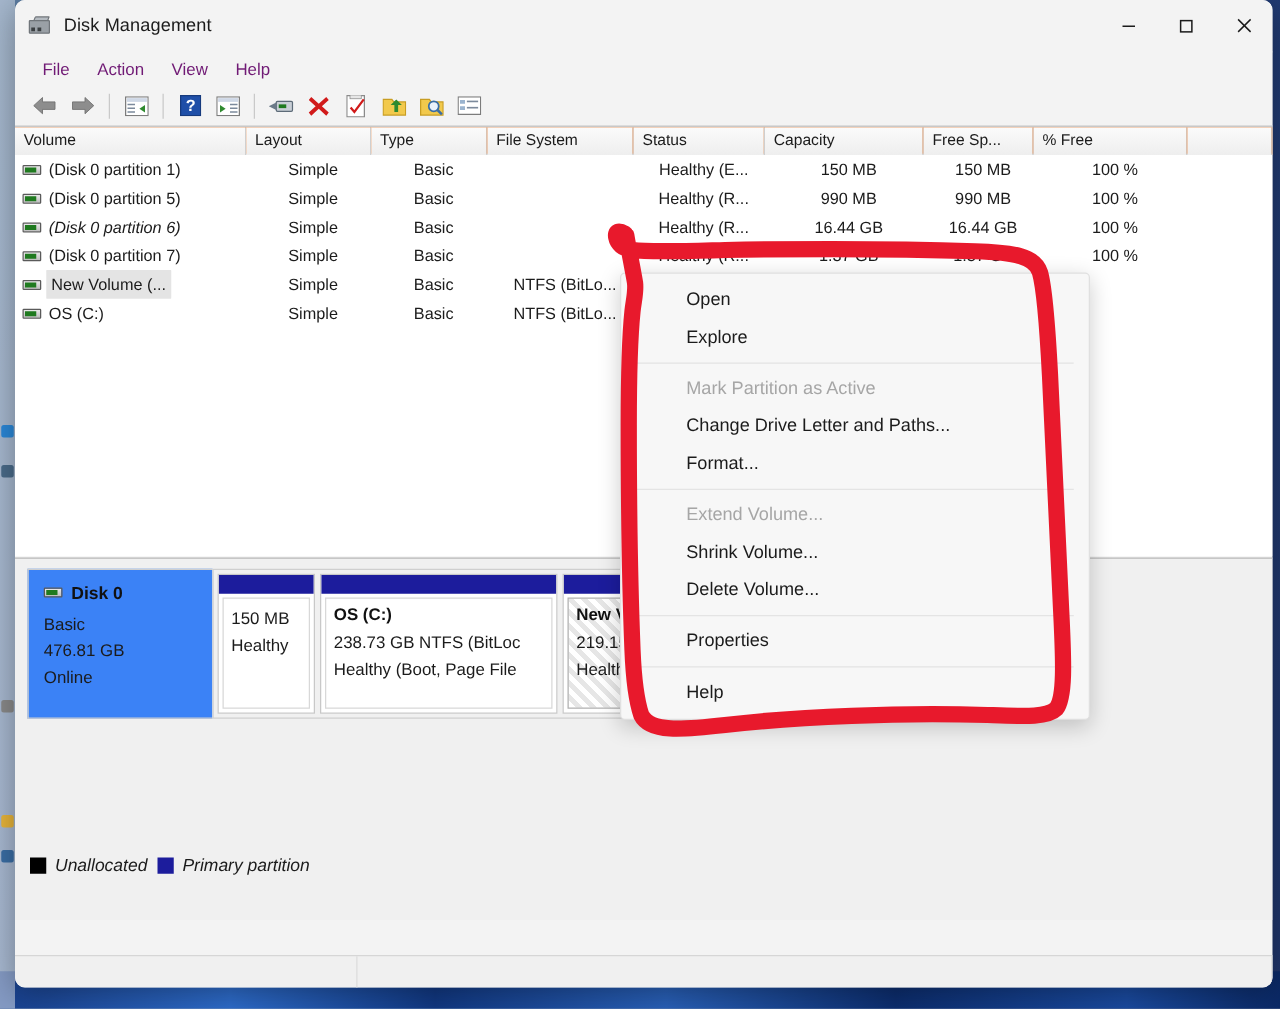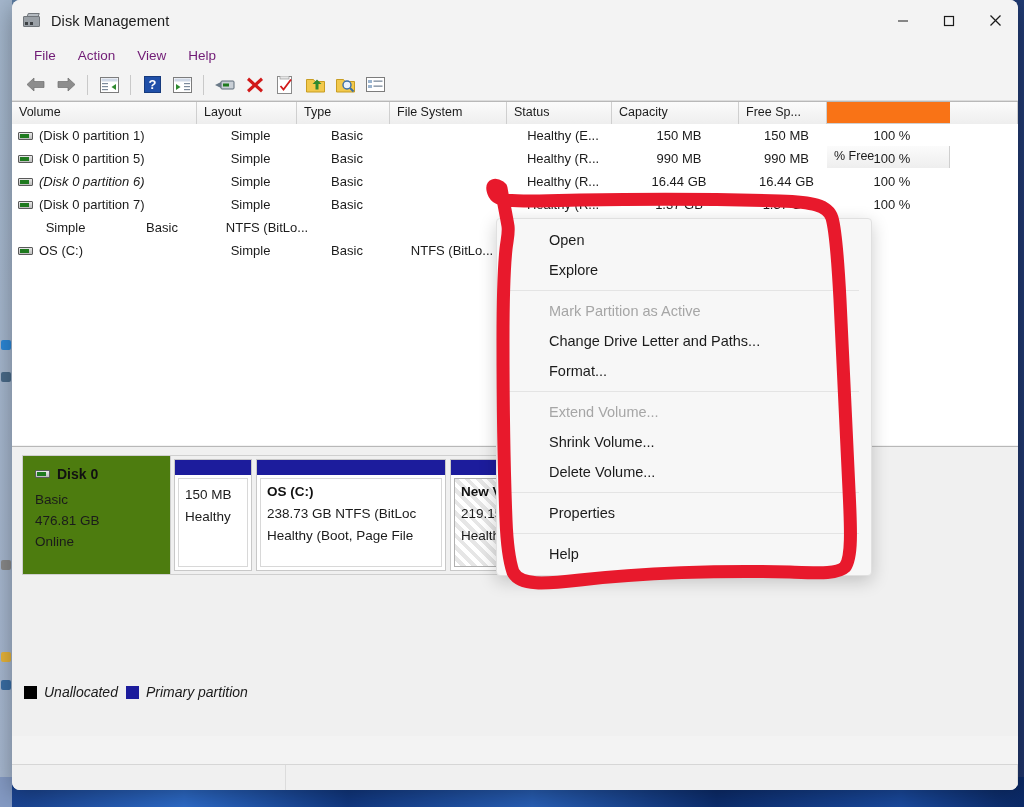--- a/index.html
+++ b/index.html
@@ -102,21 +102,21 @@
   .vol-name { font-size: 13px; }
   .vol-name.selected { background: #e4e4e4; padding: 1px 4px; margin-left:-2px; border-radius:2px; }
 
   
   #graph-pane {
     position: absolute; left: 0; top: 446px; width: 1006px; height: 290px;
     background: #f0f0f0; border-top: 1px solid #b8b8b8;
   }
   #disk-row { position: absolute; left: 10px; top: 8px; height: 120px; display: flex; }
   #disk-info {
-    width: 148px; height: 120px; background: #4d7c0f;
+    width: 148px; height: 120px; background: #3b82f6;
     border: 1px solid #cfcfcf; border-right: none;
     padding: 10px 0 0 12px;
   }
   .disk-head { display:flex; align-items:center; gap:7px; margin-bottom: 7px; }
   .disk-title { font-weight: bold; font-size: 14px; color:#111; }
   .disk-meta { font-size: 13.5px; color:#1b1b1b; line-height: 21px; }
 
   #parts { display: flex; height: 120px; border: 1px solid #cfcfcf; background: #f0f0f0; padding: 3px; gap: 4px; }
   .part { height: 112px; display: flex; flex-direction: column; background: #ffffff; border: 1px solid #c8c8c8; overflow: hidden; }
   .part .bar { height: 15px; flex: none; }
@@ -291,21 +291,21 @@
 
   <div id="list-pane">
     <div id="list-header">
         <div class="hcell" style="width: 185px;">Volume</div>
         <div class="hcell" style="width: 100px;">Layout</div>
         <div class="hcell" style="width: 93px;">Type</div>
         <div class="hcell" style="width: 117px;">File System</div>
         <div class="hcell" style="width: 105px;">Status</div>
         <div class="hcell" style="width: 127px;">Capacity</div>
         <div class="hcell" style="width: 88px;">Free Sp...</div>
-        <div class="hcell" style="width: 123px; margin-top: 44px;">% Free</div>
+        <div class="hcell" style="width: 123px;">% Free</div>
         <div class="hcell" style="width: 68px;"></div>
       </div>
     <div id="list-body">
         <div class="row">
           <div class="cell vol" style="width: 185px;">
             <span class="vol-chip"></span>
             <span class="vol-name">(Disk 0 partition 1)</span>
           </div>
           <div class="cell" style="width: 100px;">Simple</div>
           <div class="cell" style="width: 93px;">Basic</div>
@@ -348,20 +348,24 @@
           </div>
           <div class="cell" style="width: 100px;">Simple</div>
           <div class="cell" style="width: 93px;">Basic</div>
           <div class="cell" style="width: 117px;"></div>
           <div class="cell" style="width: 105px;">Healthy (R...</div>
           <div class="cell" style="width: 127px;">1.37 GB</div>
           <div class="cell" style="width: 88px;">1.37 GB</div>
           <div class="cell" style="width: 123px;">100 %</div>
         </div>
         <div class="row">
+          <div class="cell vol" style="width: 185px;">
+            <span class="vol-chip"></span>
+            <span class="vol-name selected">New Volume (...</span>
+          </div>
           <div class="cell" style="width: 100px;">Simple</div>
           <div class="cell" style="width: 93px;">Basic</div>
           <div class="cell" style="width: 117px;">NTFS (BitLo...</div>
           <div class="cell" style="width: 105px;"></div>
           <div class="cell" style="width: 127px;"></div>
           <div class="cell" style="width: 88px;"></div>
           <div class="cell" style="width: 123px;"></div>
         </div>
         <div class="row">
           <div class="cell vol" style="width: 185px;">

